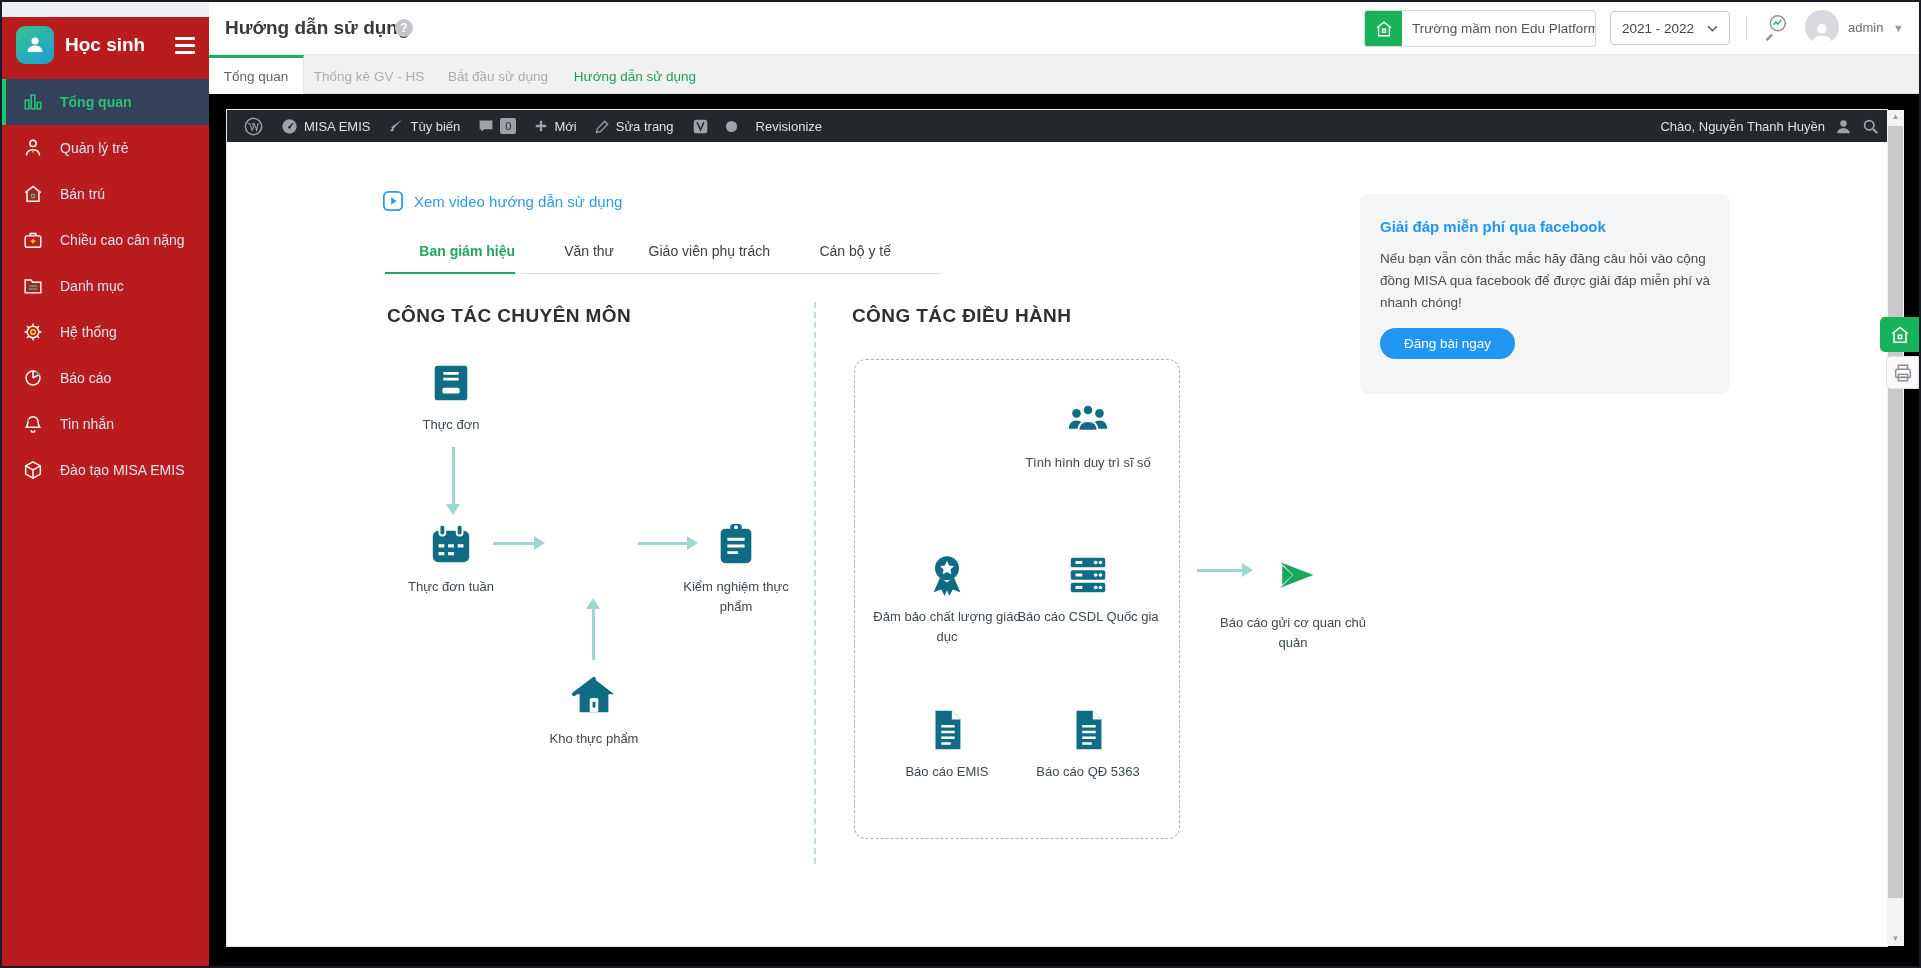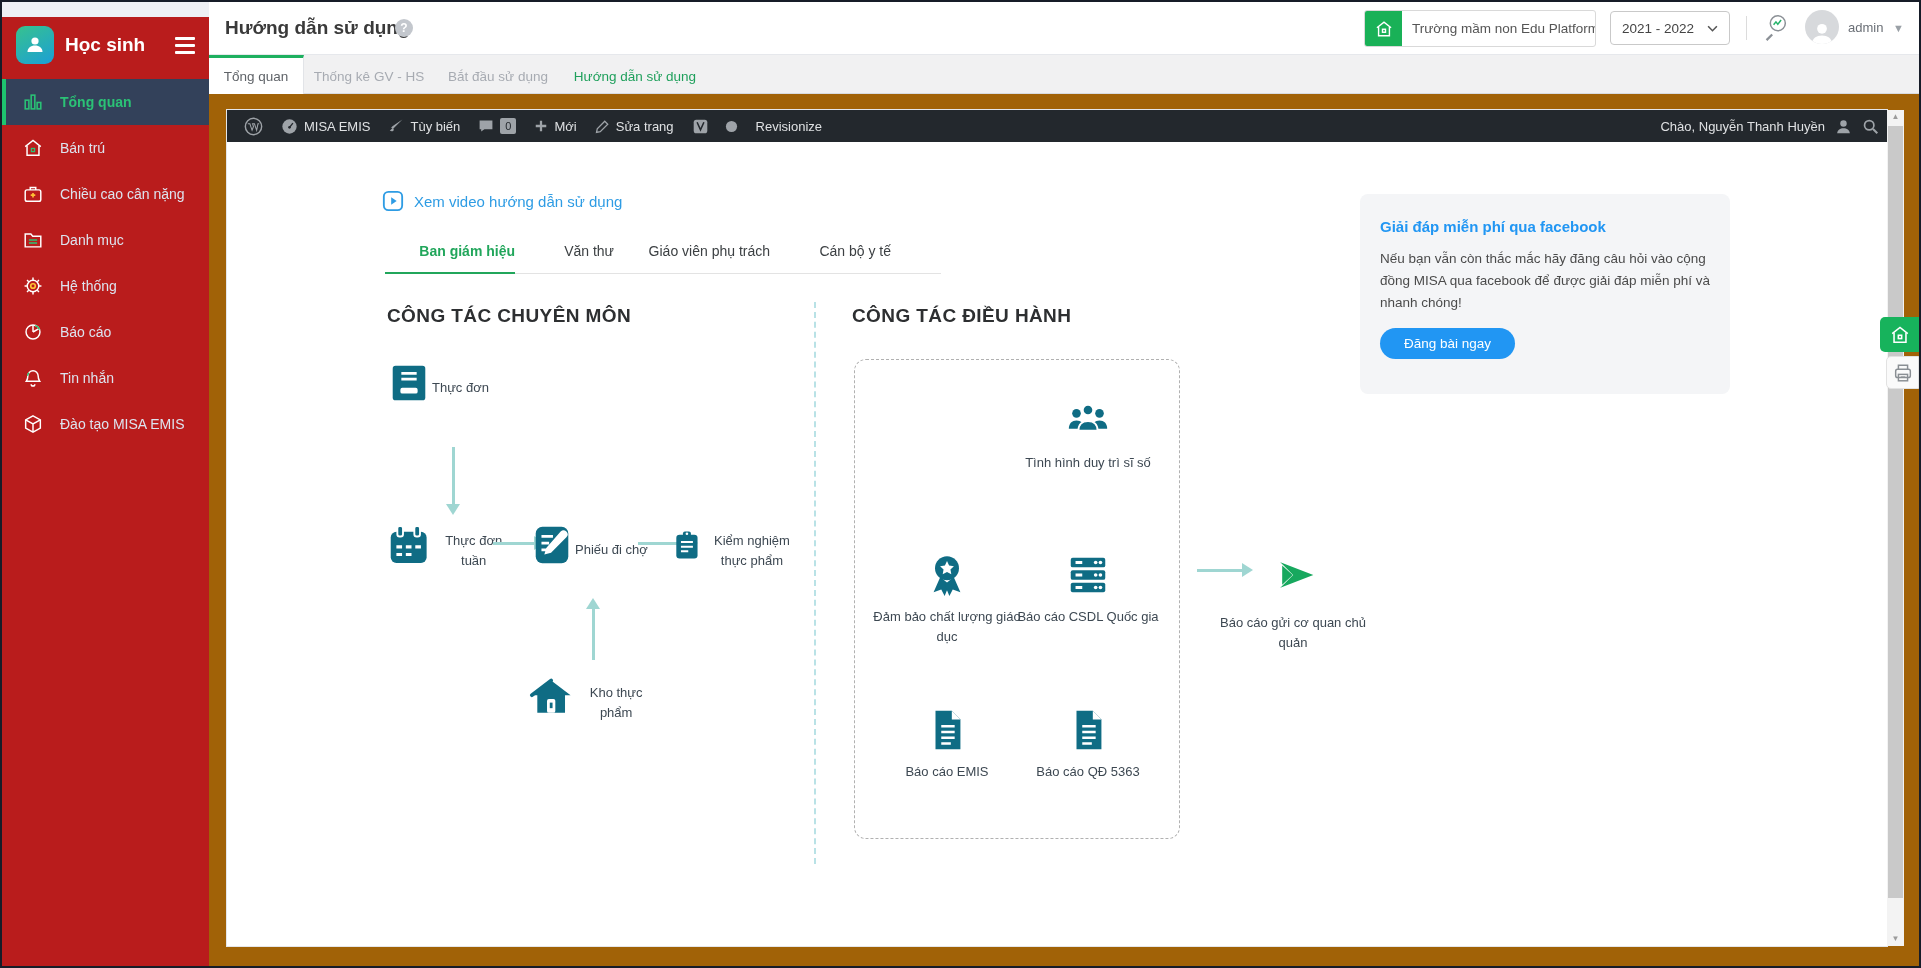--- a/index.html
+++ b/index.html
@@ -32,42 +32,42 @@
   .user-name { position:absolute; left:1639px; top:18px; font-size:13px; color:#6a6f76; cursor:pointer; }
   .user-caret { position:absolute; left:1684px; top:20px; color:#9aa0a6; font-size:11px; }
 
   
   .tabstrip { position:absolute; left:207px; top:53px; right:0; height:39px; background:#f1f1f2; border-bottom:1px solid #d8dbe0; display:flex; z-index:3; }
   .mtab { height:39px; display:flex; align-items:center; justify-content:center; font-size:13.5px; color:#a7abb2; cursor:pointer; border-top:3px solid transparent; }
   .mtab.first { width:95px; background:#fff; border-top:3px solid #1db05f; color:#5f6368; border-right:1px solid #e2e4e8; }
   .mtab.t2 { width:130px; } .mtab.t3 { width:128px; } .mtab.t4 { width:146px; color:#1fa05c; }
 
   
-  .content-bg { position:absolute; left:207px; top:92px; right:0; bottom:0; background:#a16207; }
+  .content-bg { position:absolute; left:207px; top:92px; right:0; bottom:0; background:#000000; }
   .iframe { position:absolute; left:18px; top:16px; width:1660px; height:836px; background:#fff; box-shadow:0 0 0 1px #e4e6ea; }
 
   
   .adminbar { position:relative; height:32px; background:#23282d; display:flex; align-items:center; padding:0 10px 0 8px; color:#dfe1e3; font-size:13px; }
   .ab-item { display:flex; align-items:center; gap:6px; padding:0 9px; height:32px; cursor:pointer; white-space:nowrap; }
   .ab-ic { display:flex; align-items:center; }
   .ab-count { background:#9ea3a8; color:#23282d; border-radius:2px; font-size:11px; padding:0 5px; line-height:16px; }
   .ab-right { position:absolute; right:8px; top:0; height:32px; display:flex; align-items:center; gap:10px; }
 
   
   .page { position:absolute; left:0; top:32px; right:0; bottom:0; background:#fff; }
   .video-link { position:absolute; left:155px; top:48px; display:flex; align-items:center; gap:10px; color:#2e9ce4; font-size:15px; cursor:pointer; }
   .role-tabs { position:absolute; left:158px; top:98px; width:556px; height:34px; display:flex; border-bottom:1px solid #e3e3e3; }
   .rtab { height:34px; display:flex; align-items:flex-start; justify-content:flex-end; font-size:14px; color:#3c4043; cursor:pointer; padding-top:3px; }
   .rtab.r0 { width:130px; color:#21a65b; font-weight:700; border-bottom:2px solid #21a65b; }
   .rtab.r1 { width:99px; } .rtab.r2 { width:156px; } .rtab.r3 { width:121px; }
 
   .sec-title { position:absolute; font-size:19px; font-weight:700; color:#2d2f31; letter-spacing:.4px; }
   .divider { position:absolute; left:587px; top:160px; height:562px; border-left:2px dashed #b9e2e6; }
 
-  .fnode { position:absolute; width:130px; display:flex; flex-direction:row; align-items:center; }
+  .fnode { position:absolute; width:130px; display:flex; flex-direction:column; align-items:center; }
   .fnode .lbl, .ecell .lbl, .outcome-lbl { margin-top:9px; font-size:13px; color:#3d4852; line-height:1.5; text-align:center; }
 
   .harrow { position:absolute; height:3px; background:#9fd6d2; }
   .harrow::after { content:""; position:absolute; right:-10px; top:-6px; border-left:11px solid #9fd6d2; border-top:7.5px solid transparent; border-bottom:7.5px solid transparent; }
   .varrow { position:absolute; width:3px; background:#9fd6d2; }
   .varrow.down::after { content:""; position:absolute; bottom:-10px; left:-6px; border-top:11px solid #9fd6d2; border-left:7.5px solid transparent; border-right:7.5px solid transparent; }
   .varrow.up::after { content:""; position:absolute; top:-10px; left:-6px; border-bottom:11px solid #9fd6d2; border-left:7.5px solid transparent; border-right:7.5px solid transparent; }
 
   .dashed-box { position:absolute; left:627px; top:217px; width:326px; height:480px; border:1.5px dashed #b1b1b1; border-radius:12px; }
   .ecell { position:absolute; width:150px; display:flex; flex-direction:column; align-items:center; }
@@ -114,20 +114,30 @@
     <nav class="nav">
       <div class="nav-item active">
         <span class="nicon">
           <svg width="22" height="22" viewBox="0 0 24 24" fill="none" stroke="#2bc276" stroke-width="1.7">
               <rect x="3.5" y="10" width="4" height="9.5"></rect>
               <rect x="10" y="4.5" width="4" height="15"></rect>
               <rect x="16.5" y="12.5" width="4" height="7"></rect>
             </svg>
         </span>
         <span>Tổng quan</span>
+      </div>
+      <div class="nav-item">
+        <span class="nicon">
+          <svg width="22" height="22" viewBox="0 0 24 24" fill="none" stroke="#fff" stroke-width="1.6">
+              <circle cx="12" cy="7" r="3.4"></circle>
+              <path d="M4.8 20c.4-4 3.3-6.2 7.2-6.2s6.8 2.2 7.2 6.2"></path>
+              <path d="M10.8 14.2l1.2 2.2 1.2-2.2" stroke="#f0a63c" stroke-width="1.4"></path>
+            </svg>
+        </span>
+        <span>Quản lý trẻ</span>
       </div>
       <div class="nav-item">
         <span class="nicon">
           <svg width="22" height="22" viewBox="0 0 24 24" fill="none" stroke="#fff" stroke-width="1.6">
               <path d="M3.5 10.5 12 3.8l8.5 6.7"></path>
               <path d="M5.5 9.5V20h13V9.5"></path>
               <rect x="10.3" y="12.5" width="3.4" height="3.4" stroke="#2bc276" stroke-width="1.4"></rect>
             </svg>
         </span>
         <span>Bán trú</span>
@@ -378,28 +388,20 @@
               <rect x="5" y="9" width="38" height="33" rx="6" fill="#0f6c84"></rect>
               <rect x="12" y="3" width="6" height="11" rx="2.5" fill="#0f6c84" stroke="#fff" stroke-width="2"></rect>
               <rect x="30" y="3" width="6" height="11" rx="2.5" fill="#0f6c84" stroke="#fff" stroke-width="2"></rect>
               <path d="M11 25h6M21 25h6M31 25h6M11 33h6M21 33h6" stroke="#fff" stroke-width="3.4"></path>
             </svg>
           <div class="lbl">Thực đơn tuần</div>
         </div>
 
         <div class="harrow" style="left:266px; top:400px; width:42px;"></div>
 
-        <div class="fnode" style="left:302px; top:380px;">
-          <svg width="46" height="46" viewBox="0 0 48 48">
-              <rect x="7" y="5" width="34" height="38" rx="7" fill="#0f6c84"></rect>
-              <path d="M13 15h12M13 22h8M13 29h6" stroke="#fff" stroke-width="2.8"></path>
-              <path d="M33 10a4.2 4.2 0 0 1 6 6L23 32l-7 2 2-7z" fill="#fff"></path>
-            </svg>
-          <div class="lbl">Phiếu đi chợ</div>
-        </div>
 
         <div class="harrow" style="left:411px; top:400px; width:50px;"></div>
 
         <div class="fnode" style="left:444px; top:380px;">
           <svg width="46" height="46" viewBox="0 0 48 48">
               <rect x="8" y="7" width="32" height="36" rx="5" fill="#0f6c84"></rect>
               <rect x="18" y="2" width="12" height="9" rx="3" fill="#0f6c84"></rect>
               <circle cx="24" cy="5.5" r="2" fill="#fff"></circle>
               <path d="M15 18h18M15 25h18M15 32h11" stroke="#fff" stroke-width="3"></path>
             </svg>

